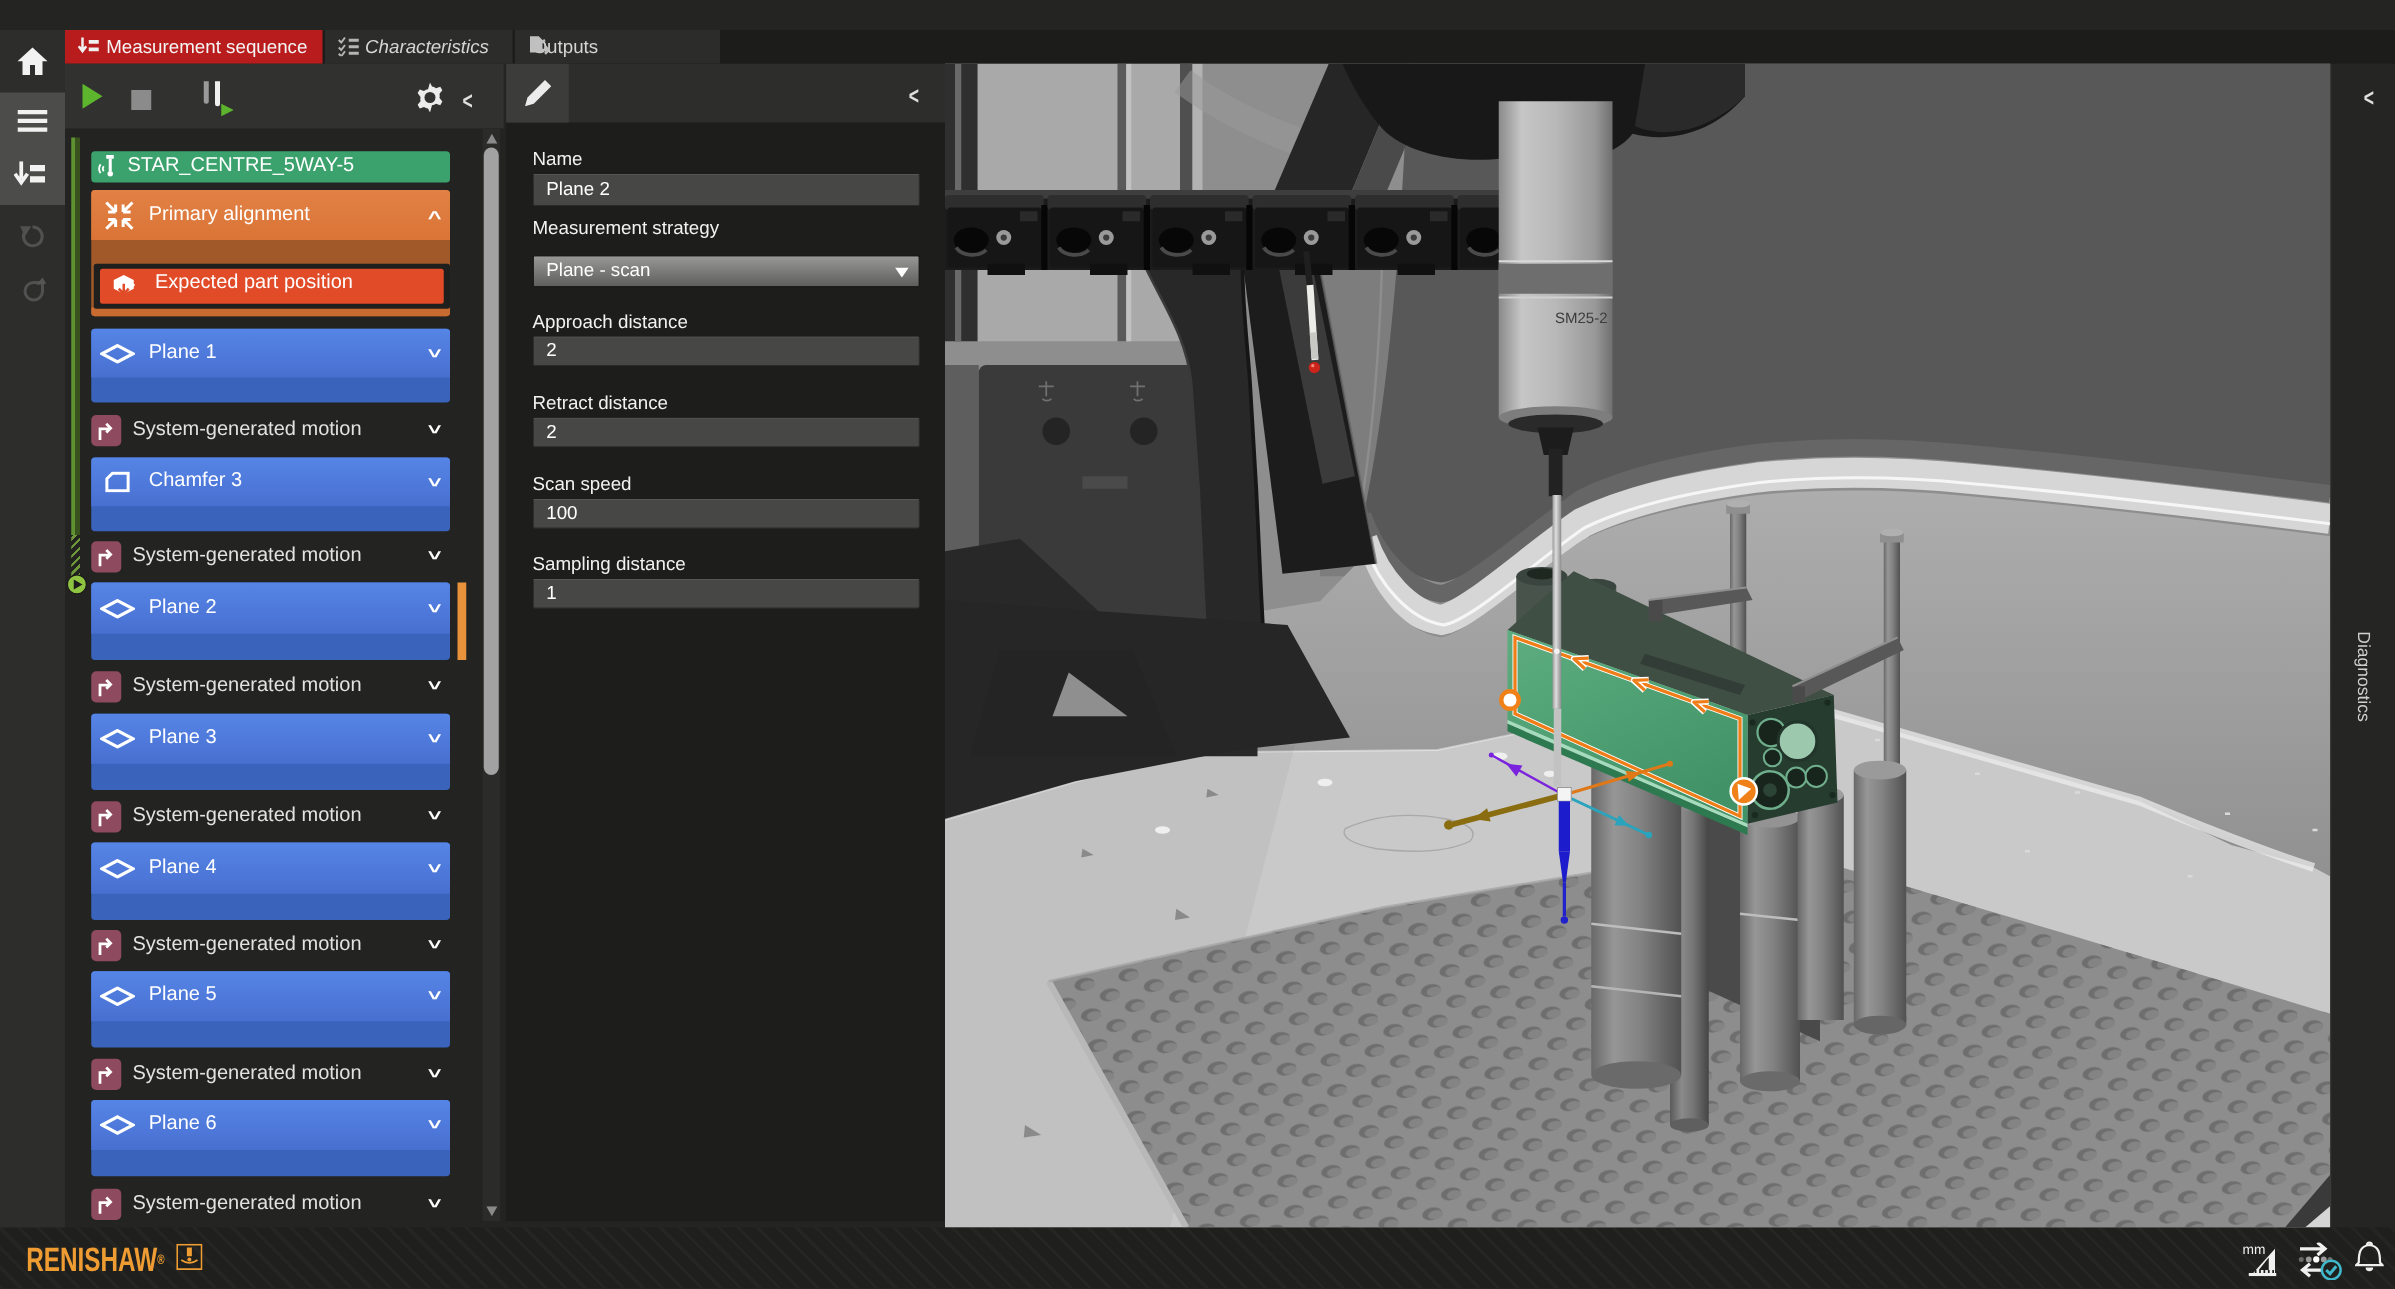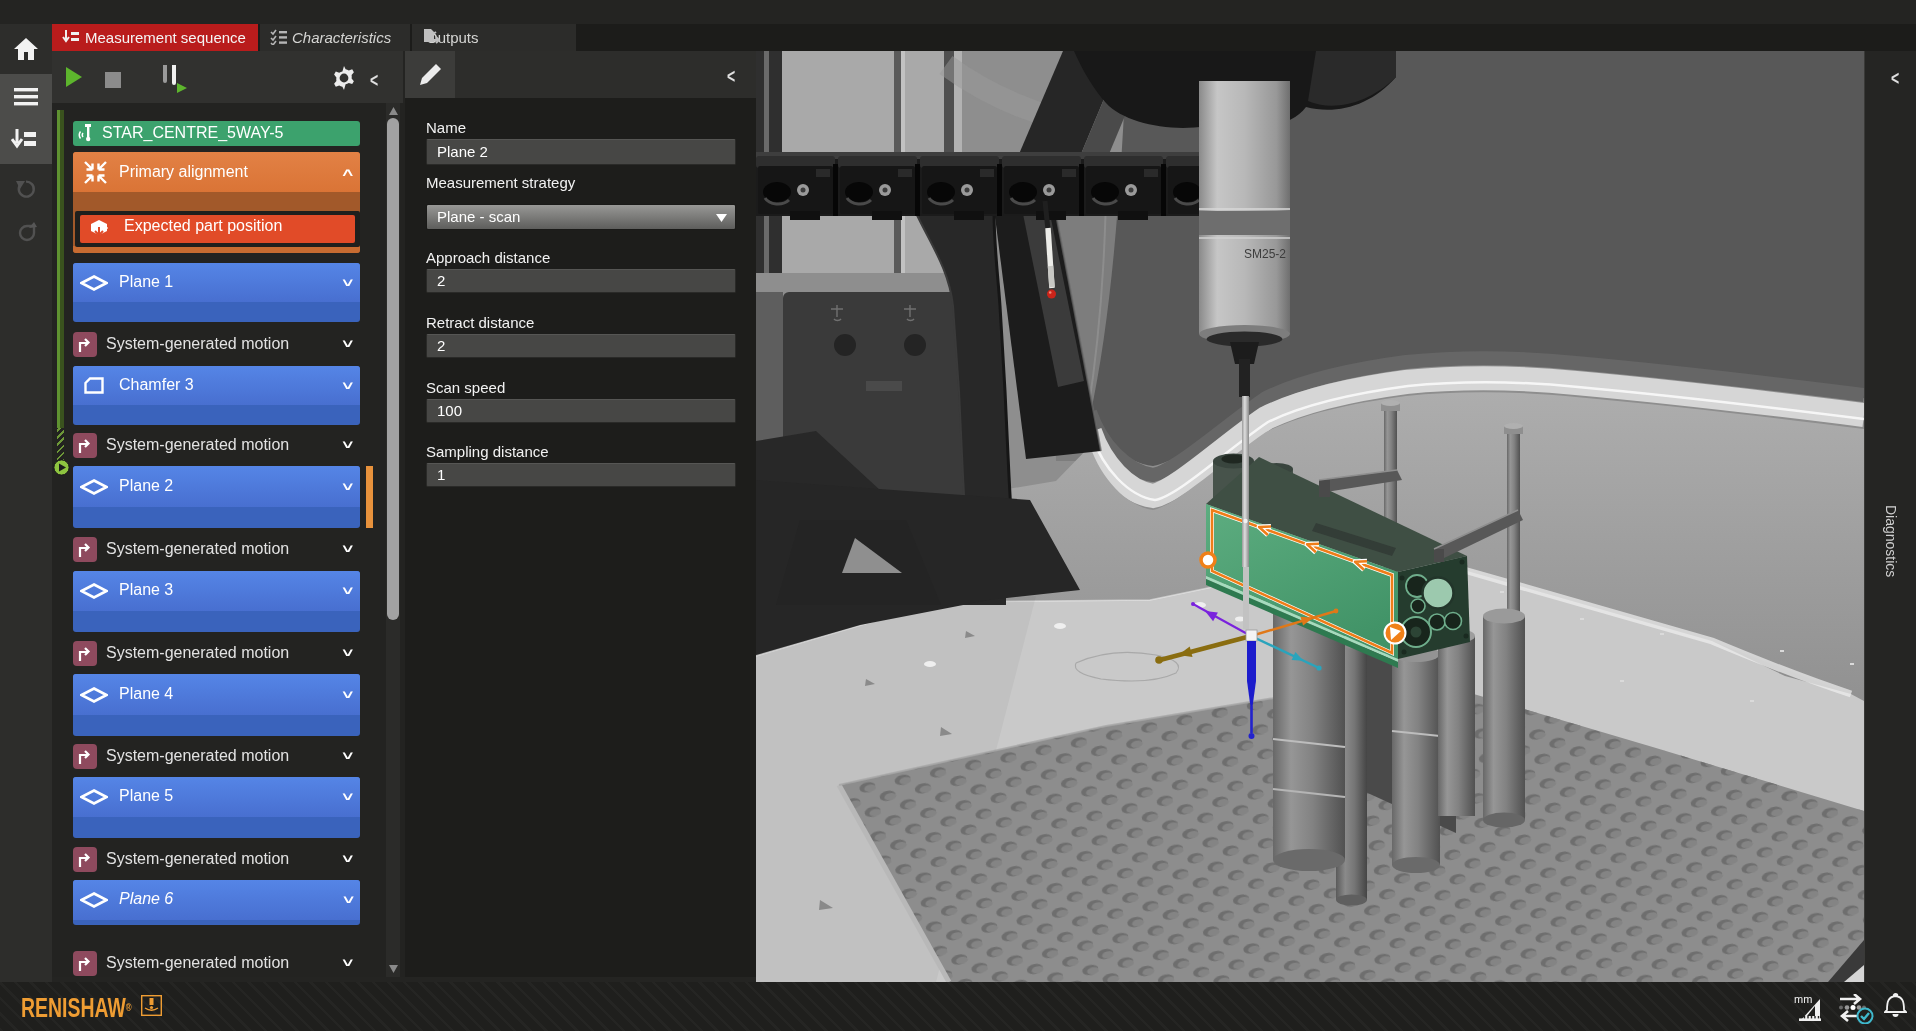--- a/index.html
+++ b/index.html
@@ -269,21 +269,21 @@
     <div class="sgm" style="top:744px;">
       <div class="sgmbox">
           <svg style="position:absolute;left:4px;top:4px" width="16" height="17" viewBox="0 0 16 17">
             <path d="M3 16 V7 H11 M8 10 L11.5 6.5 L8 3" stroke="#fff" stroke-width="2.2" fill="none"></path>
           </svg>
         </div>
       <div class="sgmtext">System-generated motion</div>
       <div class="chev" style="top:4px;">˅</div>
     </div>
 
-    <div class="titem" style="top:777px;height:45px;background:#3a63bc;font-style:italic;">
+    <div class="titem" style="top:777px;height:61px;background:#3a63bc;">
       <div class="thead" style="height:40px;background:linear-gradient(#5585e6,#486fd0);"></div>
       <svg style="position:absolute;left:7px;top:12px" width="28" height="16" viewBox="0 0 28 16">
           <path d="M14 1.5 L26.5 8 L14 14.5 L1.5 8 Z" fill="none" stroke="#fff" stroke-width="2.6"></path>
         </svg>
       <div class="tlabel" style="left:46px;top:10px;">Plane 6</div>
       <div class="chev" style="top:12px;">˅</div>
     </div>
 
     <div class="sgm" style="top:848px;">
       <div class="sgmbox">

